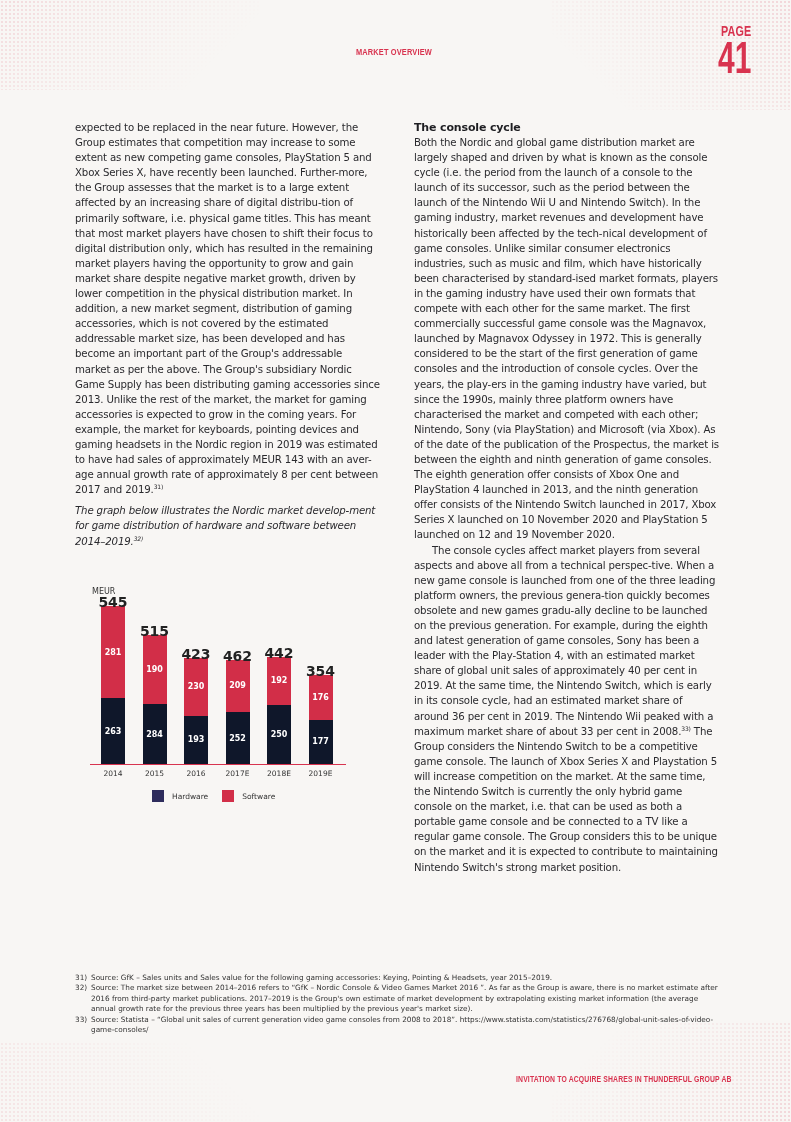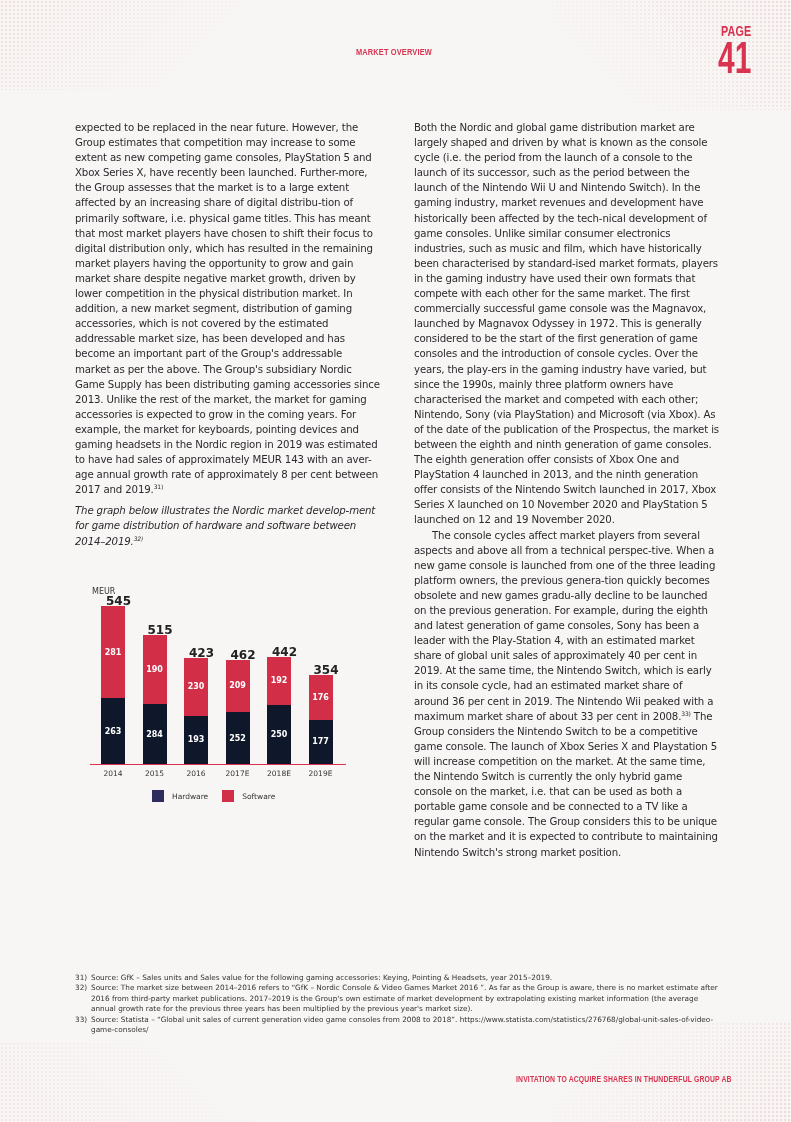--- a/index.html
+++ b/index.html
@@ -67,22 +67,22 @@
   
   .chart { position: absolute; left: 84px; top: 582px; width: 270px; height: 230px; }
   .chart .unit { position: absolute; left: 8px; top: 5px; font-size: 8px; color: #333; }
   .chart .plot { position: absolute; left: 0; top: 20px; width: 262px; height: 163px; }
   .chart .baseline { position: absolute; left: 6px; right: 0; bottom: 0; height: 1px; background: #d8334f; }
   .bar { position: absolute; bottom: 1px; width: 24px; display: flex; flex-direction: column; }
   .bar .seg { display: flex; align-items: center; justify-content: center;
     color: #fff; font-size: 8px; font-weight: bold; }
   .bar .sw { background: #d22e48; }
   .bar .hw { background: #0f172a; }
-  .bar .total { position: absolute; left: -6px; width: 36px; text-align: right;
-    font-size: 12px; font-weight: bold; color: #222; }
+  .bar .total { position: absolute; left: -6px; width: 36px; text-align: center;
+    font-size: 14px; font-weight: bold; color: #222; }
   .xlabel { position: absolute; top: 187px; width: 40px; text-align: center; font-size: 7.5px; color: #333; }
   .legend { position: absolute; left: 68px; top: 208px; display: flex; align-items: center; font-size: 7.5px; color: #333; }
   .legend .sw-box { width: 12px; height: 12px; margin-right: 8px; }
   .legend .item { display: flex; align-items: center; margin-right: 14px; }
 
   .footnotes { position: absolute; left: 75px; top: 973px; width: 650px;
     font-size: 7.3px; line-height: 10.4px; color: #333; }
   .fn { display: flex; }
   .fn .num { width: 16px; flex: none; }
   .fn .txt { flex: 1; }
@@ -153,20 +153,21 @@
       <span>Hardware</span>
     </div>
     <div class="item">
       <div class="sw-box" style="background:#d22e48"></div>
       <span>Software</span>
     </div>
   </div>
 </div>
 
 <div class="col col-right">
+  <h3>The console cycle</h3>
   <p>Both the Nordic and global game distribution market are largely shaped and driven by what is known as the console cycle (i.e. the period from the launch of a console to the launch of its successor, such as the period between the launch of the Nintendo Wii U and Nintendo Switch). In the gaming industry, market revenues and development have historically been affected by the tech-nical development of game consoles. Unlike similar consumer electronics industries, such as music and film, which have historically been characterised by standard-ised market formats, players in the gaming industry have used their own formats that compete with each other for the same market. The first commercially successful game console was the Magnavox, launched by Magnavox Odyssey in 1972. This is generally considered to be the start of the first generation of game consoles and the introduction of console cycles. Over the years, the play-ers in the gaming industry have varied, but since the 1990s, mainly three platform owners have characterised the market and competed with each other; Nintendo, Sony (via PlayStation) and Microsoft (via Xbox). As of the date of the publication of the Prospectus, the market is between the eighth and ninth generation of game consoles. The eighth generation offer consists of Xbox One and PlayStation 4 launched in 2013, and the ninth generation offer consists of the Nintendo Switch launched in 2017, Xbox Series X launched on 10 November 2020 and PlayStation 5 launched on 12 and 19 November 2020.</p>
   <p class="indent"><span>The console cycles affect market players from several aspects and above all from a technical perspec-tive. When a new game console is launched from one of the three leading platform owners, the previous genera-tion quickly becomes obsolete and new games gradu-ally decline to be launched on the previous generation. For example, during the eighth and latest generation of game consoles, Sony has been a leader with the Play-Station 4, with an estimated market share of global unit sales of approximately 40 per cent in 2019. At the same time, the Nintendo Switch, which is early in its console cycle, had an estimated market share of around 36 per cent in 2019. The Nintendo Wii peaked with a maximum market share of about 33 per cent in 2008.</span><sup>33)</sup><span> The Group considers the Nintendo Switch to be a competitive game console. The launch of Xbox Series X and Playstation 5 will increase competition on the market. At the same time, the Nintendo Switch is currently the only hybrid game console on the market, i.e. that can be used as both a portable game console and be connected to a TV like a regular game console. The Group considers this to be unique on the market and it is expected to contribute to maintaining Nintendo Switch's strong market position.</span></p>
 </div>
 
 <div class="footnotes" id="footnotes">
     <div class="fn">
       <span class="num">31)</span>
       <span class="txt">Source: GfK – Sales units and Sales value for the following gaming accessories: Keying, Pointing &amp; Headsets, year 2015–2019.</span>
     </div>
     <div class="fn">

